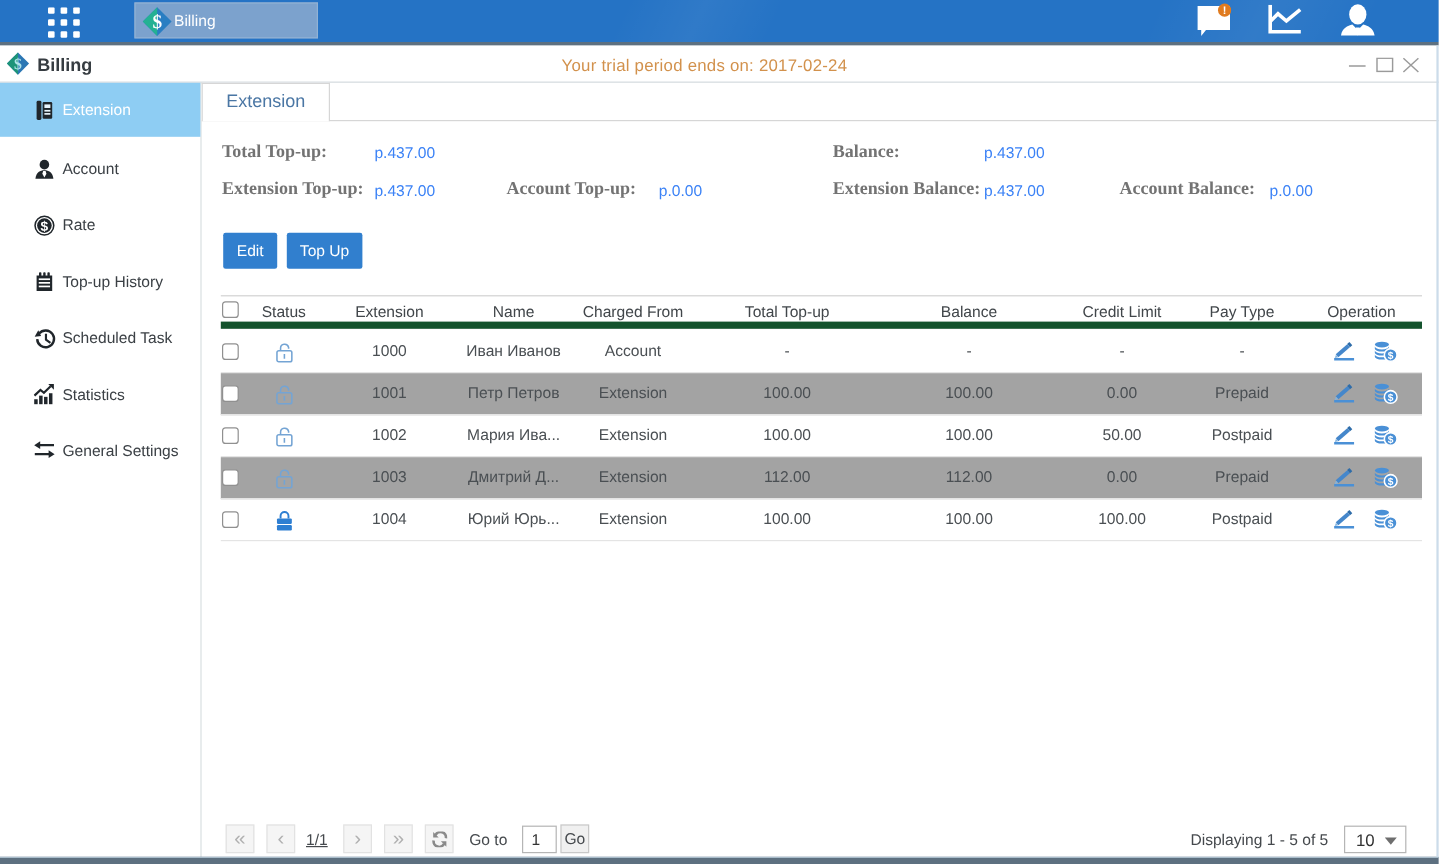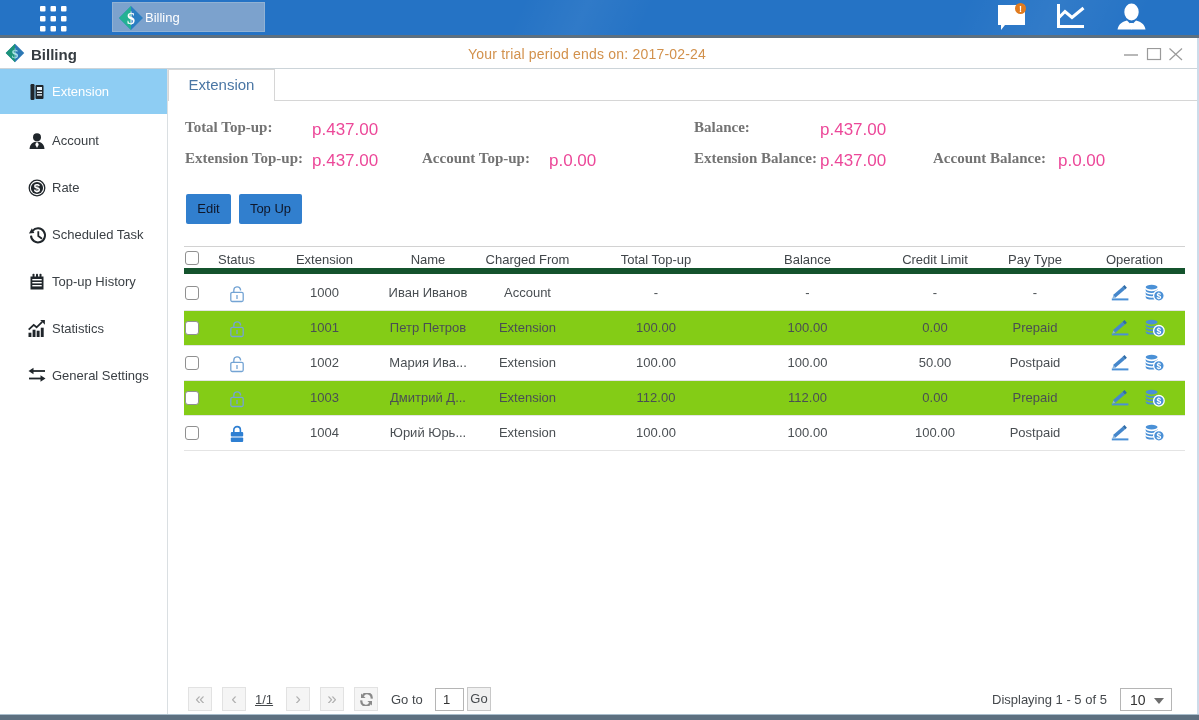--- a/index.html
+++ b/index.html
@@ -40,36 +40,36 @@
 
 
 #tabstrip { position:absolute; left:168px; top:69px; width:1031px; height:32px;
   border-bottom:1px solid #d6d6d6; background:#fff; }
 #tabstrip .tab { position:absolute; left:0px; top:0px; width:107px; height:32px;
   background:#fff; border:1px solid #d6d6d6; border-bottom:none;
   color:#4a76a4; font-size:15px; text-align:center; line-height:30px; z-index:2; }
 
 
 .slabel { position:absolute; font-size:15px; font-weight:bold; color:#737373;font-family:Liberation Serif, serif; }
-.sval { position:absolute; font-size:17px; color:#ec4899; }
+.sval { position:absolute; font-size:13px; color:#3b82f6; }
 
 
 .bluebtn { position:absolute; top:194px; height:30px; background:#317fce;
-  border-radius:2px; color:#0f172a; font-size:13px; text-align:center; line-height:30px; }
+  border-radius:2px; color:#ffffff; font-size:13px; text-align:center; line-height:30px; }
 
 
 #grid { position:absolute; left:184px; top:246px; width:1001px; }
 .trow { display:flex; width:1001px; }
 #ghead { height:28px; border-top:1px solid #d2d2d2; border-bottom:6px solid #14532d;
   color:#41464a; font-size:13px; }
 #ghead .c { line-height:26px; }
 #grows { position:absolute; left:0; top:30px; }
 .trow.r { height:35px; border-bottom:1px solid #e4e4e4; color:#4a4f53; font-size:13px; }
 .trow.r .c { line-height:34px; }
-.trow.alt { background:#84cc16; }
+.trow.alt { background:#a3a3a3; }
 .c { text-align:center; overflow:hidden; white-space:nowrap; }
 .c0{width:30px;} .c1{width:45px;} .c2{width:124px;} .c3{width:90px;} .c4{width:106px;}
 .c5{width:152px;} .c6{width:153px;} .c7{width:102px;} .c8{width:98px;} .c9{width:101px;}
 .cb { display:inline-block; width:14px; height:14px; border:1px solid #909090;
   border-radius:3px; background:#fff; vertical-align:middle; }
 #ghead .c0, .trow.r .c0 { display:flex; align-items:center; justify-content:flex-start;
   padding-left:1px; line-height:normal; }
 .trow.r .c1 { display:flex; align-items:center; justify-content:center; line-height:normal; }
 .trow.r .c9 { display:flex; align-items:center; justify-content:flex-start;
   padding-left:27px; gap:14px; line-height:normal; }
@@ -184,38 +184,38 @@
   </div>
   <div class="item">
     <svg class="ic" width="18" height="18" viewBox="0 0 18 18">
       <circle cx="9" cy="9" r="7.8" fill="none" stroke="#20262b" stroke-width="1.3"></circle>
       <circle cx="9" cy="9" r="6.1" fill="#20262b"></circle>
       <text x="9" y="13.2" font-size="11.5" font-weight="bold" fill="#fff" text-anchor="middle">$</text>
     </svg>
     <span class="tx">Rate</span>
   </div>
   <div class="item">
-    <svg class="ic" width="19" height="19" viewBox="0 0 19 19">
-      <path d="M4.6 4.9 A7 7 0 1 1 3.0 9.6" fill="none" stroke="#20262b" stroke-width="2"></path>
-      <path d="M0.9 7.6 L6.3 6.9 L3.9 2.3 Z" fill="#20262b"></path>
-      <path d="M10.3 5.2 V10 L14 12.7" fill="none" stroke="#20262b" stroke-width="1.8"></path>
-    </svg>
-    <span class="tx">Scheduled Task</span>
-  </div>
-  <div class="item">
     <svg class="ic" width="18" height="18" viewBox="0 0 18 18">
       <path d="M2.5 3.5 h13 v13 h-13 z" fill="#20262b"></path>
       <rect x="4.5" y="0.8" width="2" height="3.6" rx="0.8" fill="#20262b"></rect>
       <rect x="8" y="0.8" width="2" height="3.6" rx="0.8" fill="#20262b"></rect>
       <rect x="11.5" y="0.8" width="2" height="3.6" rx="0.8" fill="#20262b"></rect>
       <rect x="4.3" y="6" width="9.4" height="1.4" fill="#fff"></rect>
       <rect x="4.3" y="9" width="9.4" height="1.4" fill="#fff"></rect>
       <rect x="4.3" y="12" width="9.4" height="1.4" fill="#fff"></rect>
     </svg>
     <span class="tx">Top-up History</span>
+  </div>
+  <div class="item">
+    <svg class="ic" width="19" height="19" viewBox="0 0 19 19">
+      <path d="M4.6 4.9 A7 7 0 1 1 3.0 9.6" fill="none" stroke="#20262b" stroke-width="2"></path>
+      <path d="M0.9 7.6 L6.3 6.9 L3.9 2.3 Z" fill="#20262b"></path>
+      <path d="M10.3 5.2 V10 L14 12.7" fill="none" stroke="#20262b" stroke-width="1.8"></path>
+    </svg>
+    <span class="tx">Scheduled Task</span>
   </div>
   <div class="item">
     <svg class="ic" width="18" height="17" viewBox="0 0 18 17">
       <rect x="0.5" y="12.7" width="2.9" height="4.3" fill="#20262b"></rect>
       <rect x="4.6" y="9.7" width="2.9" height="7.3" fill="#20262b"></rect>
       <rect x="8.7" y="10.7" width="2.9" height="6.3" fill="#20262b"></rect>
       <rect x="12.8" y="7.7" width="2.9" height="9.3" fill="#20262b"></rect>
       <path d="M0.7 9.7 L5.7 4.9 L8.6 7.3 L14.2 1.9" fill="none" stroke="#20262b" stroke-width="1.8"></path>
       <path d="M12.2 0.1 L16.9 0.1 L16.9 4.8 Z" fill="#20262b"></path>
     </svg>

